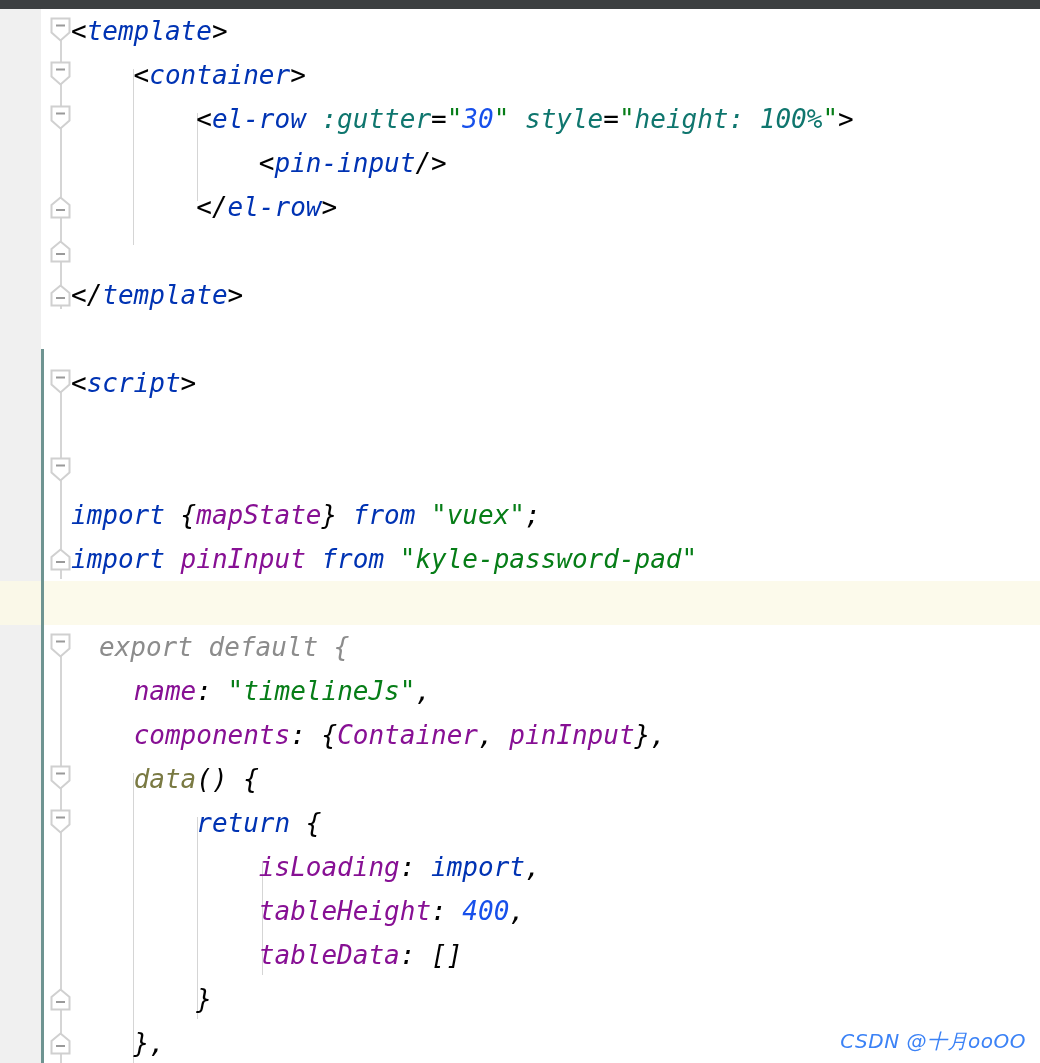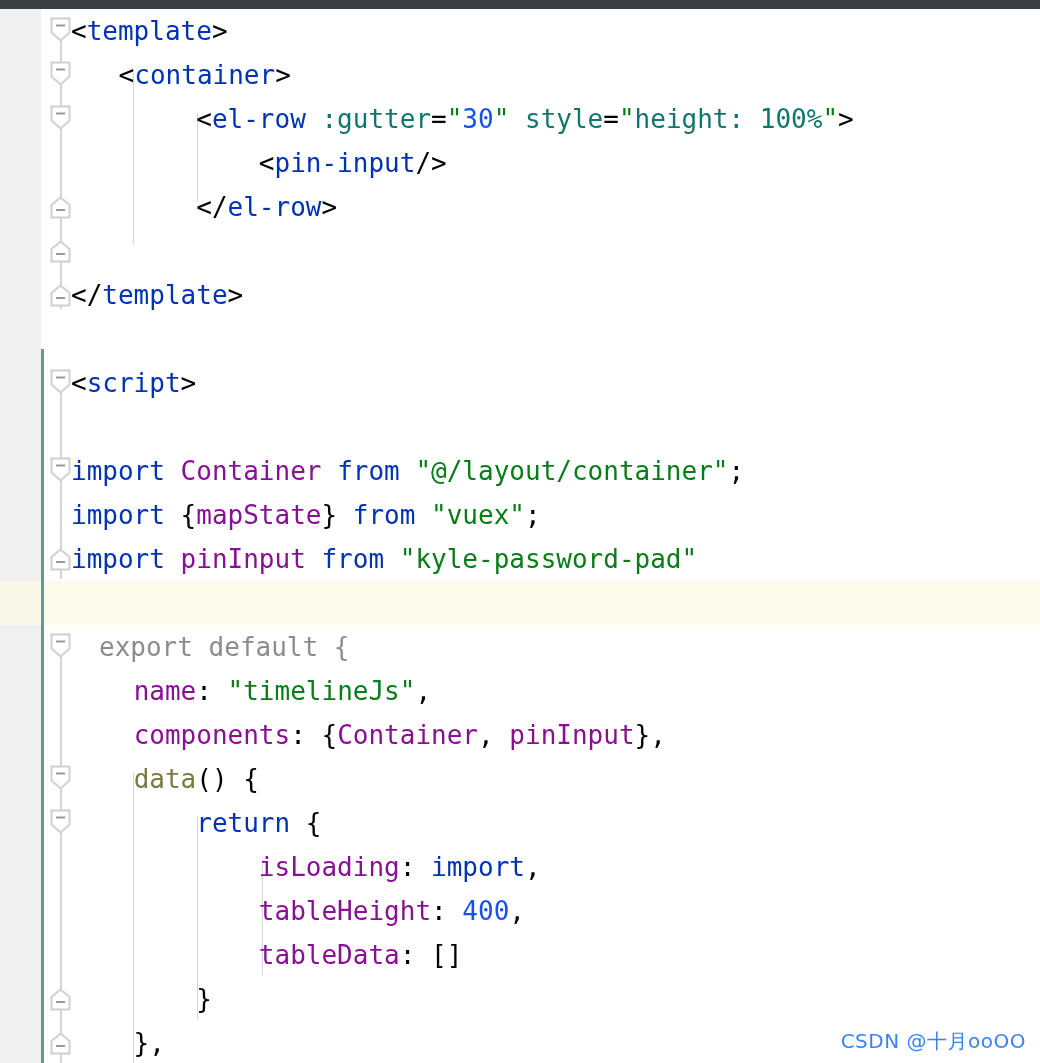--- a/index.html
+++ b/index.html
@@ -13,20 +13,21 @@
     overflow: hidden;
     font-family: "DejaVu Sans Mono", monospace;
   }
 
   
   #app-root {
     position: relative;
     width: 1040px;
     height: 1063px;
     background: #ffffff;
+    font-style: italic;
   }
   #titlebar {
     position: absolute;
     left: 0; top: 0;
     width: 1040px;
     height: 9px;
     background: #3c3f41;
   }
 
   
@@ -257,29 +258,28 @@
         </div>
         <div class="fold-marker" style="left: 50px; top: 1022px;">
           <svg width="21" height="25" viewBox="0 0 21 25">
             <path d="M10.5 2.5 L19.5 10 V22.5 H1.5 V10 Z" fill="#ffffff" stroke="#d0d0d0" stroke-width="2"></path>
             <rect x="6" y="14" width="9" height="2" fill="#9a9a9a"></rect>
           </svg>
         </div>
       </div>
     <div id="code-layer">
         <div class="code-line" style="top: 0px; left: 71px;"><span class="t-punct">&lt;</span><span class="t-tag">template</span><span class="t-punct">&gt;</span></div>
-        <div class="code-line" style="top: 44px; left: 56px;"><span class="t-punct">    &lt;</span><span class="t-tag">container</span><span class="t-punct">&gt;</span></div>
+        <div class="code-line" style="top: 44px; left: 71px;"><span class="t-punct">    &lt;</span><span class="t-tag">container</span><span class="t-punct">&gt;</span></div>
         <div class="code-line" style="top: 88px; left: 71px;"><span class="t-punct">        &lt;</span><span class="t-tag">el-row</span><span class="t-plain"> </span><span class="t-attr">:gutter</span><span class="t-punct">=</span><span class="t-string">"</span><span class="t-num">30</span><span class="t-string">"</span><span class="t-plain"> </span><span class="t-attr">style</span><span class="t-punct">=</span><span class="t-string">"</span><span class="t-attr">height: 100%</span><span class="t-string">"</span><span class="t-punct">&gt;</span></div>
         <div class="code-line" style="top: 132px; left: 71px;"><span class="t-punct">            &lt;</span><span class="t-tag">pin-input</span><span class="t-punct">/&gt;</span></div>
         <div class="code-line" style="top: 176px; left: 71px;"><span class="t-punct">        &lt;/</span><span class="t-tag">el-row</span><span class="t-punct">&gt;</span></div>
         <div class="code-line" style="top: 264px; left: 71px;"><span class="t-punct">&lt;/</span><span class="t-tag">template</span><span class="t-punct">&gt;</span></div>
         <div class="code-line" style="top: 308px; left: 71px;"></div>
         <div class="code-line" style="top: 352px; left: 71px;"><span class="t-punct">&lt;</span><span class="t-tag">script</span><span class="t-punct">&gt;</span></div>
         <div class="code-line" style="top: 396px; left: 71px;"></div>
-        <div class="code-line" style="top: 440px; left: 71px;"><span class="t-kw">import</span><span class="t-plain"> </span><span class="t-ident">Container</span><span class="t-plain"> </span><span class="t-kw">from</span><span class="t-plain"> </span><span class="t-string">"@/layout/container"</span><span class="t-punct">;</span></div>
         <div class="code-line" style="top: 484px; left: 71px;"><span class="t-kw">import</span><span class="t-punct"> {</span><span class="t-ident">mapState</span><span class="t-punct">} </span><span class="t-kw">from</span><span class="t-plain"> </span><span class="t-string">"vuex"</span><span class="t-punct">;</span></div>
         <div class="code-line" style="top: 528px; left: 71px;"><span class="t-kw">import</span><span class="t-plain"> </span><span class="t-ident">pinInput</span><span class="t-plain"> </span><span class="t-kw">from</span><span class="t-plain"> </span><span class="t-string">"kyle-password-pad"</span></div>
         <div class="code-line" style="top: 572px; left: 71px;"></div>
         <div class="code-line" style="top: 616px; left: 71px;"><span class="t-dim">export default {</span></div>
         <div class="code-line" style="top: 660px; left: 71px;"><span class="t-plain">    </span><span class="t-ident">name</span><span class="t-punct">: </span><span class="t-string">"timelineJs"</span><span class="t-punct">,</span></div>
         <div class="code-line" style="top: 704px; left: 71px;"><span class="t-plain">    </span><span class="t-ident">components</span><span class="t-punct">: {</span><span class="t-ident">Container</span><span class="t-punct">, </span><span class="t-ident">pinInput</span><span class="t-punct">},</span></div>
         <div class="code-line" style="top: 748px; left: 71px;"><span class="t-plain">    </span><span class="t-func">data</span><span class="t-punct">() {</span></div>
         <div class="code-line" style="top: 792px; left: 71px;"><span class="t-plain">        </span><span class="t-kw">return</span><span class="t-punct"> {</span></div>
         <div class="code-line" style="top: 836px; left: 71px;"><span class="t-plain">            </span><span class="t-ident">isLoading</span><span class="t-punct">: </span><span class="t-kw">import</span><span class="t-punct">,</span></div>
         <div class="code-line" style="top: 880px; left: 71px;"><span class="t-plain">            </span><span class="t-ident">tableHeight</span><span class="t-punct">: </span><span class="t-num">400</span><span class="t-punct">,</span></div>

